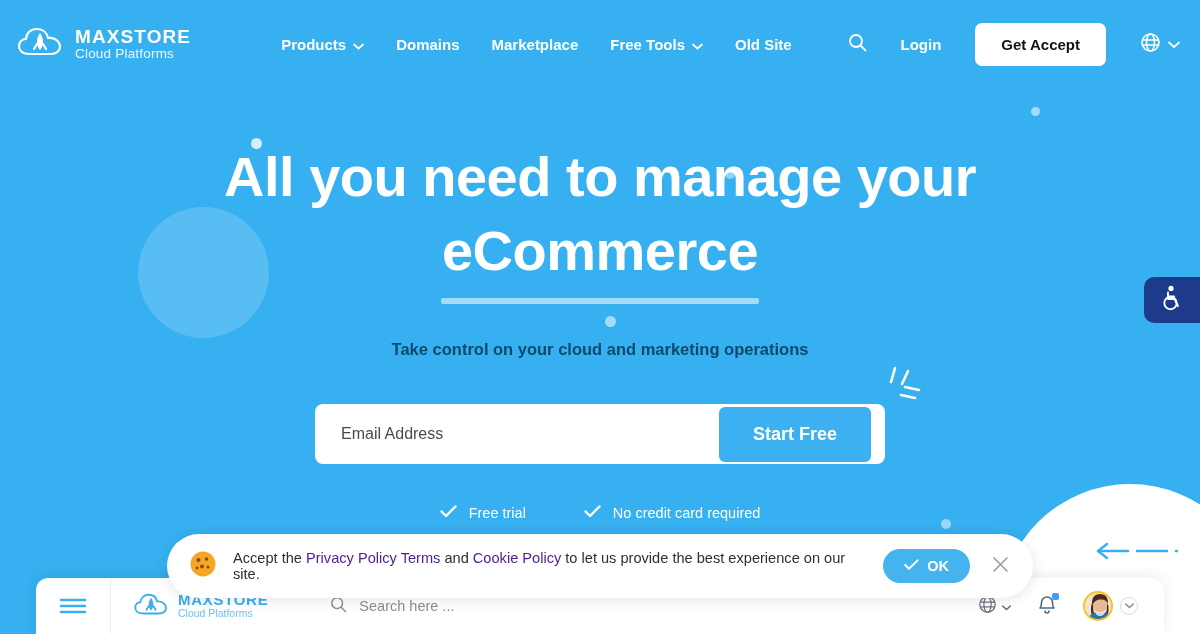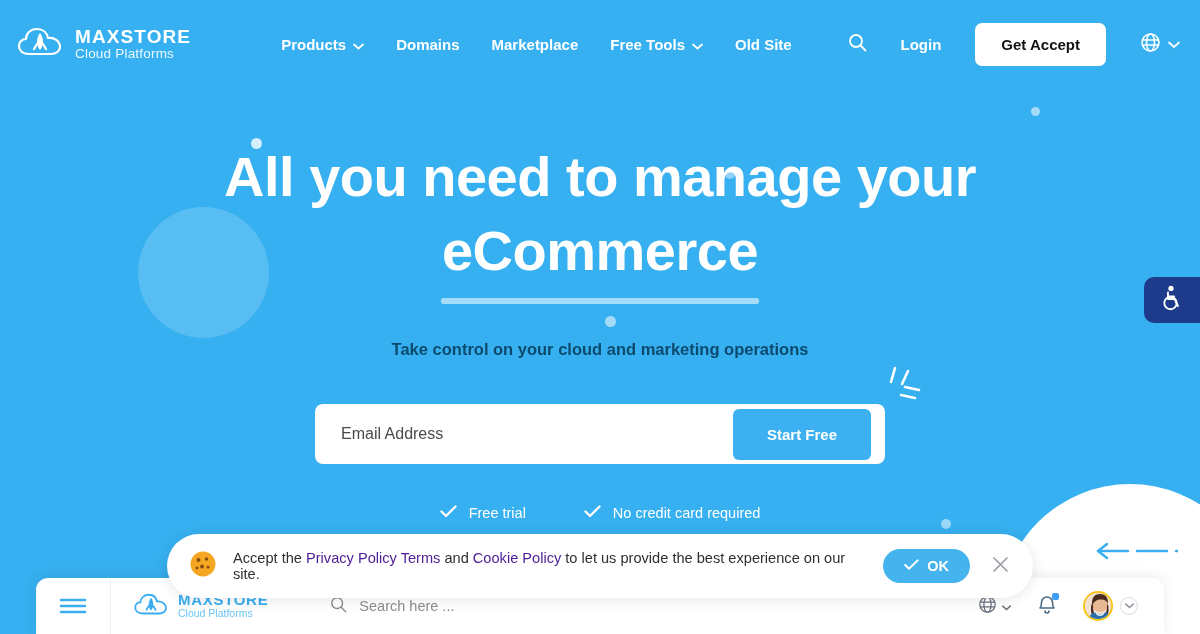--- a/index.html
+++ b/index.html
@@ -78,21 +78,21 @@
     background:#fff; border-radius:8px; display:flex; align-items:center;
     padding:0 14px 0 26px; z-index:10;
   }
   .email-input {
     flex:1; border:none; outline:none; font-size:16px; color:#3d3d3d;
     font-family:"Liberation Sans", sans-serif; background:transparent;
   }
   .email-input::placeholder { color:#4a4a4a; }
   .btn-free {
     background:#3cb0f0; color:#fff; border:none; border-radius:6px;
-    font-size:15px; font-weight:bold; padding:17px 34px; cursor:pointer;
+    font-size:18px; font-weight:bold; padding:17px 34px; cursor:pointer;
     font-family:"Liberation Sans", sans-serif;
   }
 
   .perks {
     position:absolute; top:505px; left:0; right:0; z-index:10;
     display:flex; justify-content:center; gap:58px;
   }
   .perk { display:flex; align-items:center; gap:12px; color:#fff; font-size:14.5px; }
 
   

